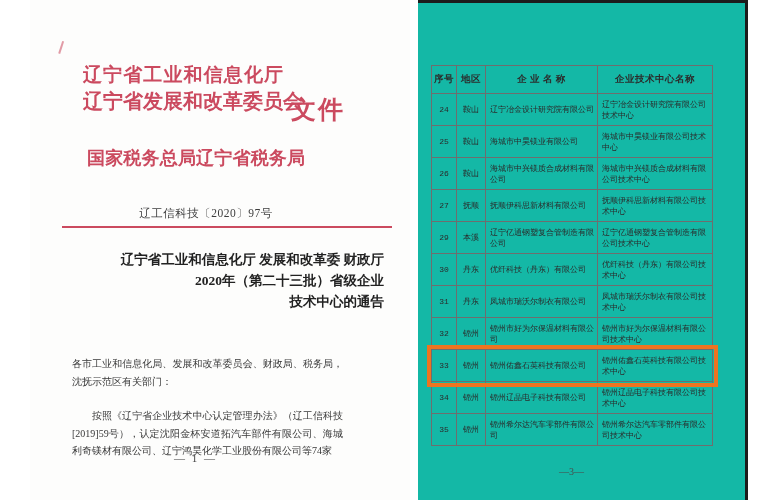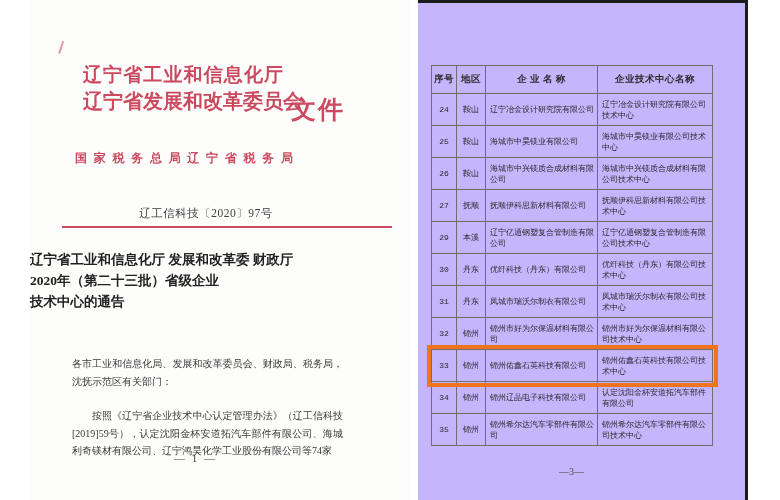--- a/index.html
+++ b/index.html
@@ -17,37 +17,37 @@
   }
   
   .notice-page{position:absolute;left:30px;top:0;width:380px;height:500px;background:#fdfdfc;}
   .red-mark{position:absolute;left:30px;top:42px;width:9px;height:13px;
     border-left:2px solid rgba(203,74,95,.55);transform:rotate(18deg);}
   .gov-head{position:absolute;left:53px;top:62px;width:200px;}
   .gov-line{display:block;width:200px;color:var(--red);font-weight:bold;
     font-size:19px;line-height:26px;text-align:justify;text-align-last:justify;
     white-space:nowrap;letter-spacing:0;}
   .gov-line.l2{font-size:20px;}
-  .gov-line4{position:absolute;left:45px;top:146px;width:218px;color:var(--red);
-    font-weight:bold;font-size:12px;line-height:24px;text-align:justify;text-align-last:justify;white-space:nowrap;}
+  .gov-line4{position:absolute;left:57px;top:146px;width:218px;color:var(--red);
+    font-weight:bold;font-size:18px;line-height:24px;text-align:justify;text-align-last:justify;white-space:nowrap;}
   .wenjian{position:absolute;left:261px;top:93px;color:var(--red);
     font-weight:bold;font-size:25px;letter-spacing:2px;}
   .doc-number{position:absolute;left:0;top:206px;width:352px;text-align:center;
     font-size:11.5px;color:#3d3d3d;letter-spacing:.5px;}
   .red-rule{position:absolute;left:32px;top:226px;width:330px;height:2px;background:var(--red);}
-  .notice-title{position:absolute;left:0;top:249px;width:354px;text-align:left;
+  .notice-title{position:absolute;left:0;top:249px;width:354px;text-align:right;
     font-weight:bold;font-size:13.5px;line-height:21px;color:#222;}
   .notice-body{position:absolute;left:42px;top:355px;width:271px;
     font-size:10px;line-height:17.5px;text-align:justify;color:#383838;}
   .notice-body .p2{margin-top:17px;text-indent:2em;}
   .page-num-1{position:absolute;left:0;top:452px;width:331px;text-align:center;
     font-size:11px;color:#444;letter-spacing:2px;}
   
   .list-page{position:absolute;left:418px;top:0;width:330px;height:500px;
-    background:#c4b5fd;border-top:3px solid var(--edge);border-right:3px solid var(--edge);}
+    background:#14b8a6;border-top:3px solid var(--edge);border-right:3px solid var(--edge);}
   .ent-table{position:absolute;left:13px;top:62px;width:281px;height:381px;
     border-collapse:collapse;table-layout:fixed;}
   .ent-table th,.ent-table td{border:1px solid var(--table-border);
     vertical-align:middle;color:#2b2b2b;overflow:hidden;}
   .ent-table th{font-size:9.5px;font-weight:bold;height:28px;text-align:center;letter-spacing:.5px;}
   .ent-table td{font-size:8px;line-height:11px;}
   .ent-table td:nth-child(1),.ent-table td:nth-child(2){text-align:center;font-family:Liberation Mono, monospace;}
   .ent-table td:nth-child(3),.ent-table td:nth-child(4){padding:2px 2px 2px 4px;text-align:left;}
   .ent-table tr.highlighted{outline:4px solid var(--orange);outline-offset:1px;}
   .page-num-3{position:absolute;left:13px;top:463px;width:281px;text-align:center;
@@ -153,21 +153,21 @@
           <tr class="highlighted">
             <td>33</td>
             <td>锦州</td>
             <td>锦州佑鑫石英科技有限公司</td>
             <td>锦州佑鑫石英科技有限公司技术中心</td>
           </tr>
           <tr>
             <td>34</td>
             <td>锦州</td>
             <td>锦州辽晶电子科技有限公司</td>
-            <td>认定沈阳金杯安道拓汽车部件有限公司</td>
+            <td>锦州辽晶电子科技有限公司技术中心</td>
           </tr>
           <tr>
             <td>35</td>
             <td>锦州</td>
             <td>锦州希尔达汽车零部件有限公司</td>
             <td>锦州希尔达汽车零部件有限公司技术中心</td>
           </tr>
         </tbody>
     </table>
     <div class="page-num-3">—3—</div>

